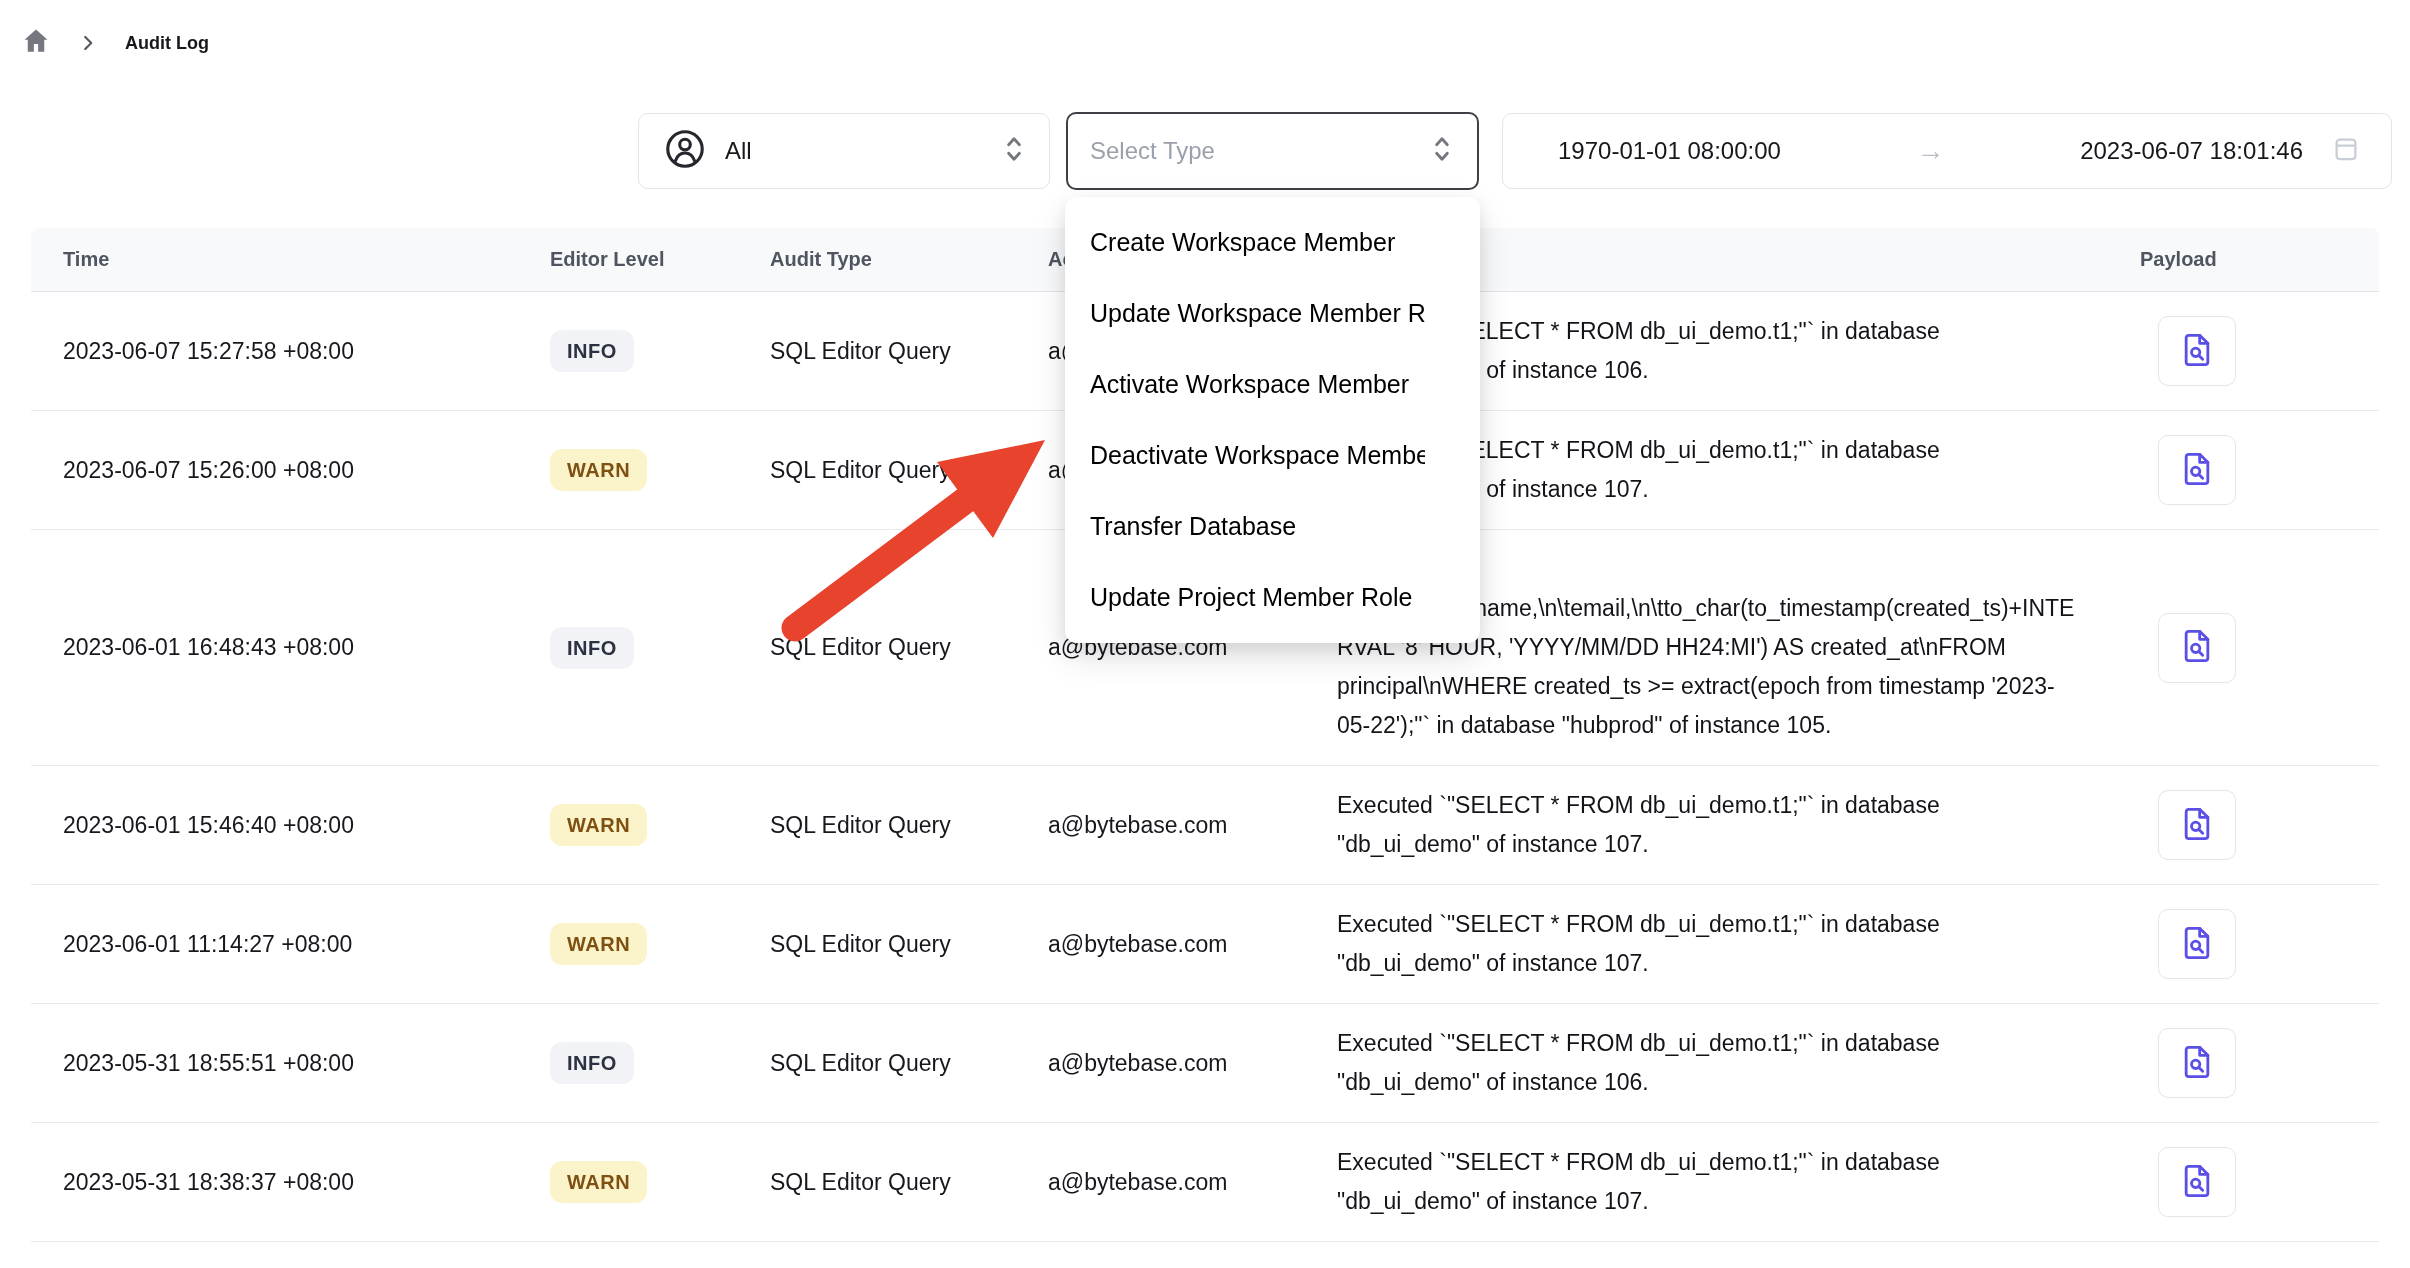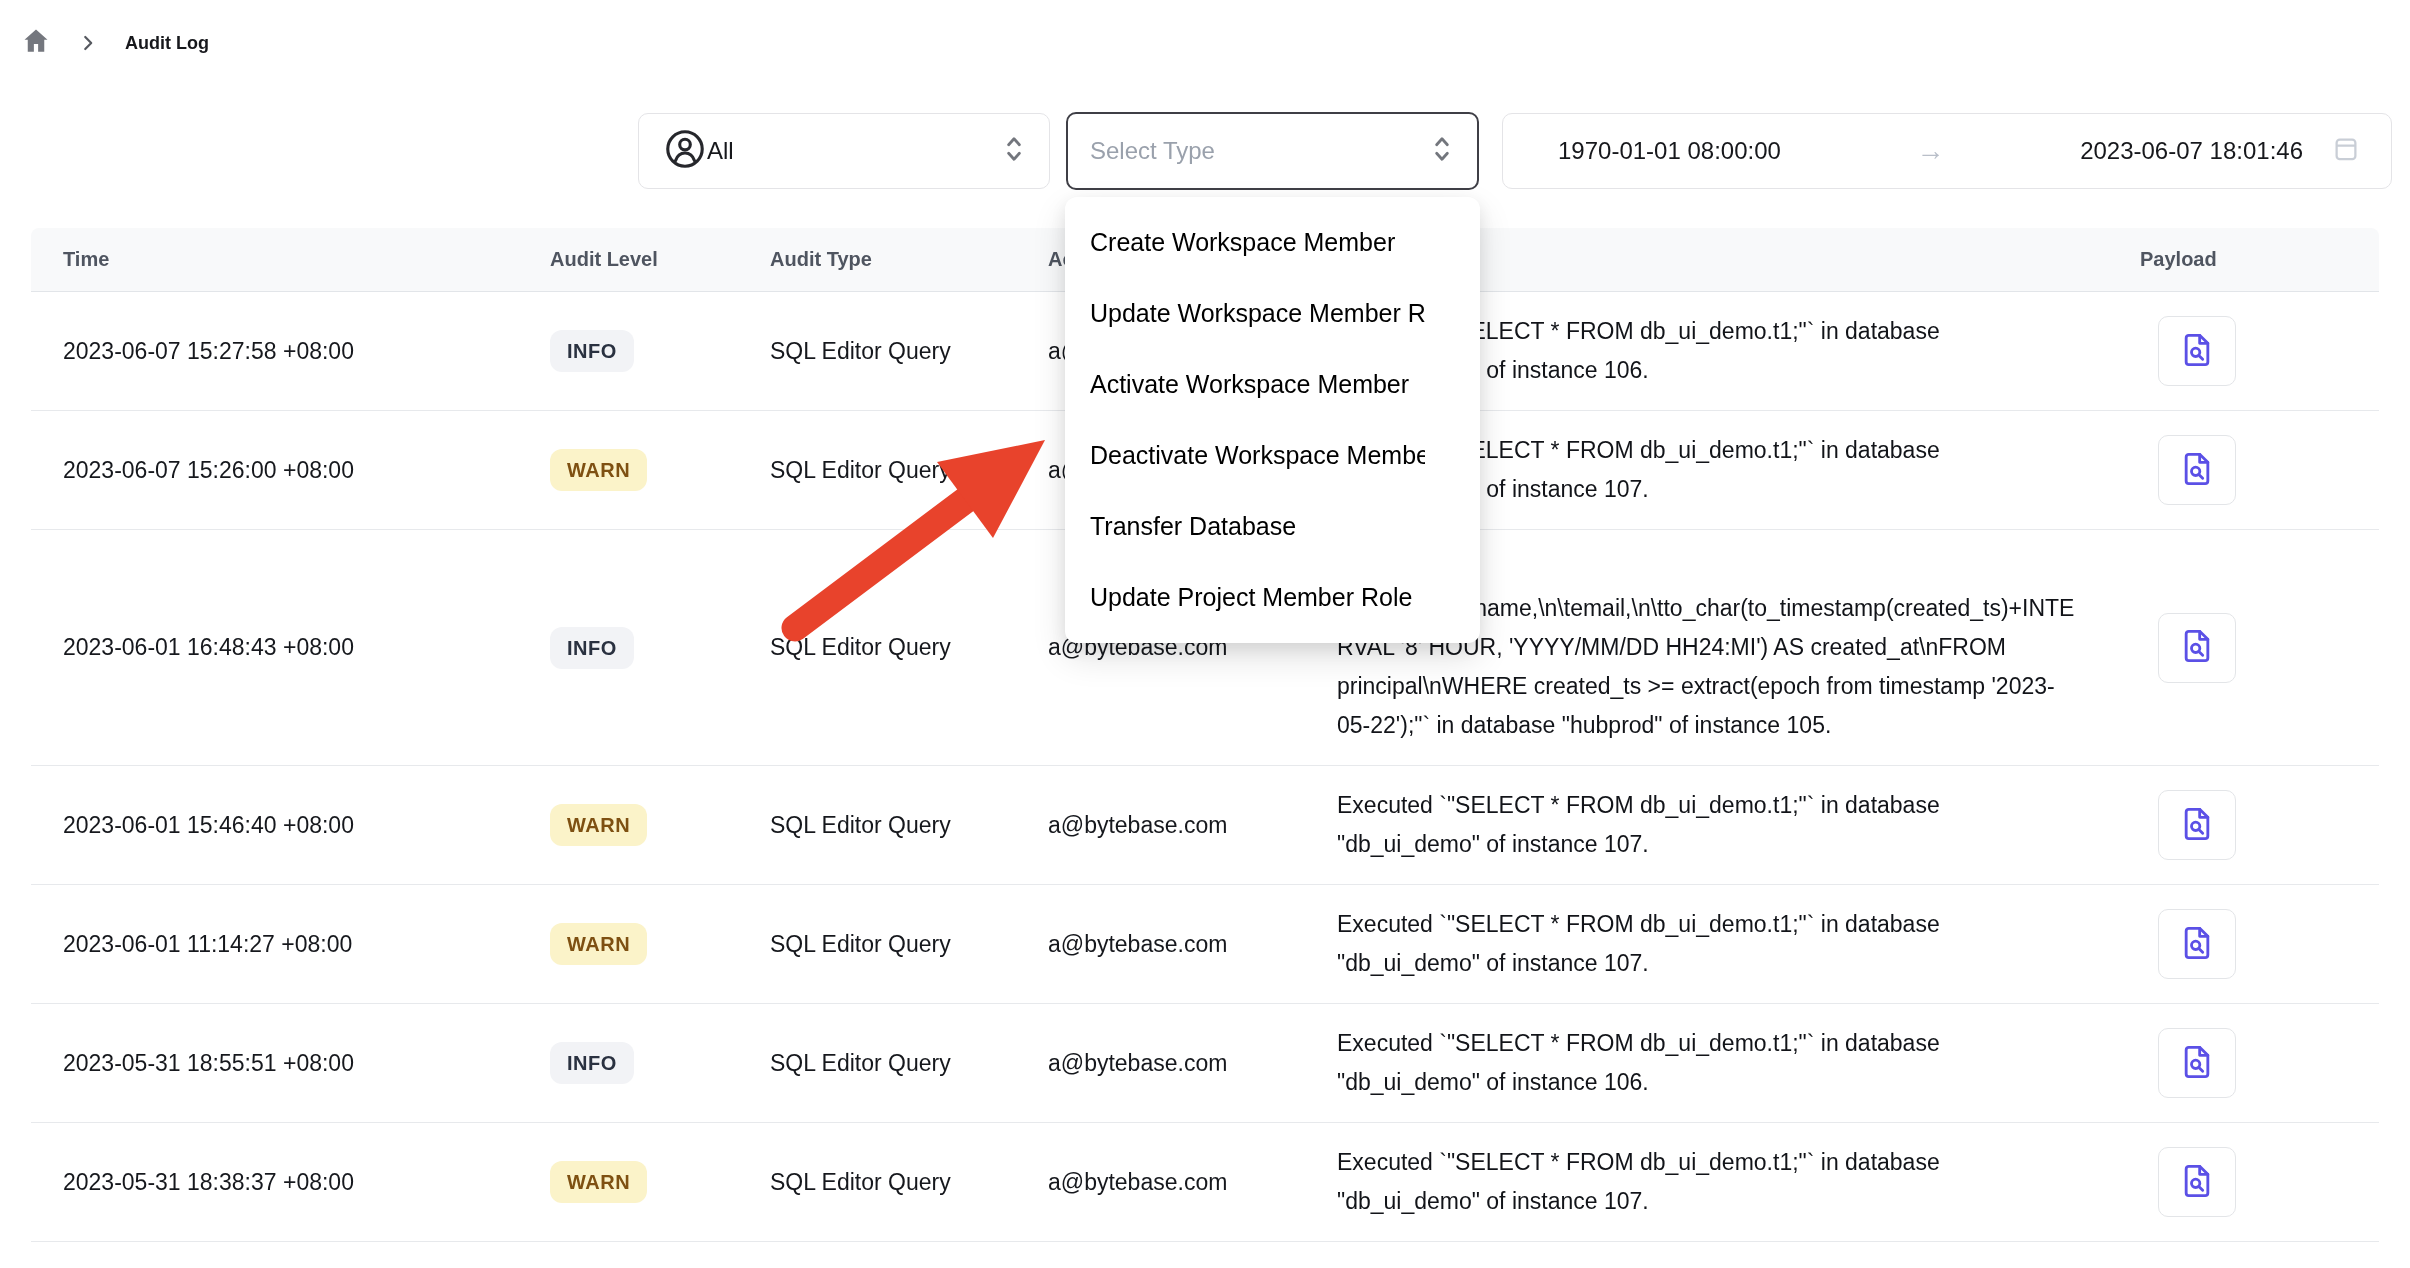--- a/index.html
+++ b/index.html
@@ -11,21 +11,21 @@
 
   
   .breadcrumb{position:absolute;left:21px;top:26px;display:flex;align-items:center;gap:26px;}
   .breadcrumb .title{font-size:18px;font-weight:600;color:#17181c;}
   .crumb-sep svg{display:block;}
 
   
   .select-box{position:absolute;display:flex;align-items:center;background:#fff;
     border:1px solid #e4e4e7;border-radius:10px;height:76px;top:113px;}
   .select-box .chevrons{margin-left:auto;margin-right:22px;}
-  .actor-select{left:638px;width:412px;padding-left:24px;}
+  .actor-select{left:638px;width:412px;padding-left:24px;gap:18px;}
   .actor-select .value{font-size:24px;color:#17181c;}
   .type-select{left:1066px;width:413px;height:78px;top:112px;border:2.5px solid var(--focus-border);
     padding-left:22px;}
   .type-select .placeholder{font-size:24px;color:#9aa1ac;}
   .date-range{left:1502px;width:890px;padding:0 30px 0 55px;gap:0;}
   .date-range .date{font-size:24px;color:#17181c;white-space:nowrap;}
   .date-range .range-arrow{flex:1;text-align:center;color:#b9bfc9;font-size:28px;}
   .date-range .cal{margin-left:28px;}
 
   
@@ -110,21 +110,21 @@
     <svg width="30" height="32" viewBox="0 0 24 24" fill="none" stroke="#c9ced6" stroke-width="1.8">
         <rect x="4.5" y="4.5" width="15" height="15.5" rx="2.5"></rect>
         <path d="M4.5 9.3h15"></path>
       </svg>
   </span>
 </div>
 
 <div class="audit-table">
   <div class="t-row t-head">
     <div class="cell">Time</div>
-    <div class="cell">Audit Level</div>
+    <div class="cell">Editor Level</div>
     <div class="cell">Audit Type</div>
     <div class="cell">Actor</div>
     <div class="cell"></div>
     <div class="cell">Payload</div>
   </div>
   <div>
   <div class="t-row data-row">
     <div class="cell">2023-06-07 15:27:58 +08:00</div>
     <div class="cell">
       <span class="badge info">INFO</span>

